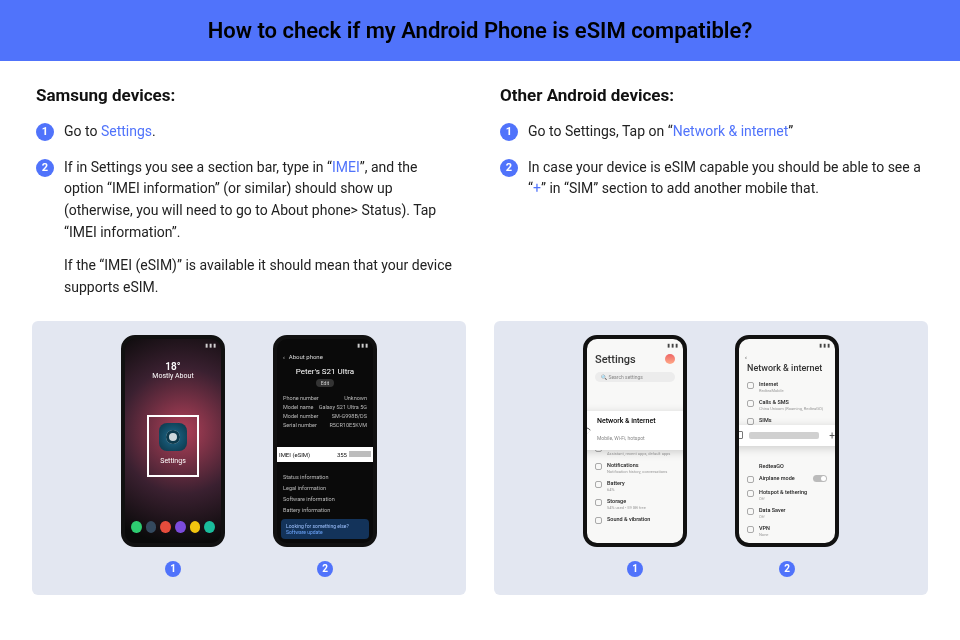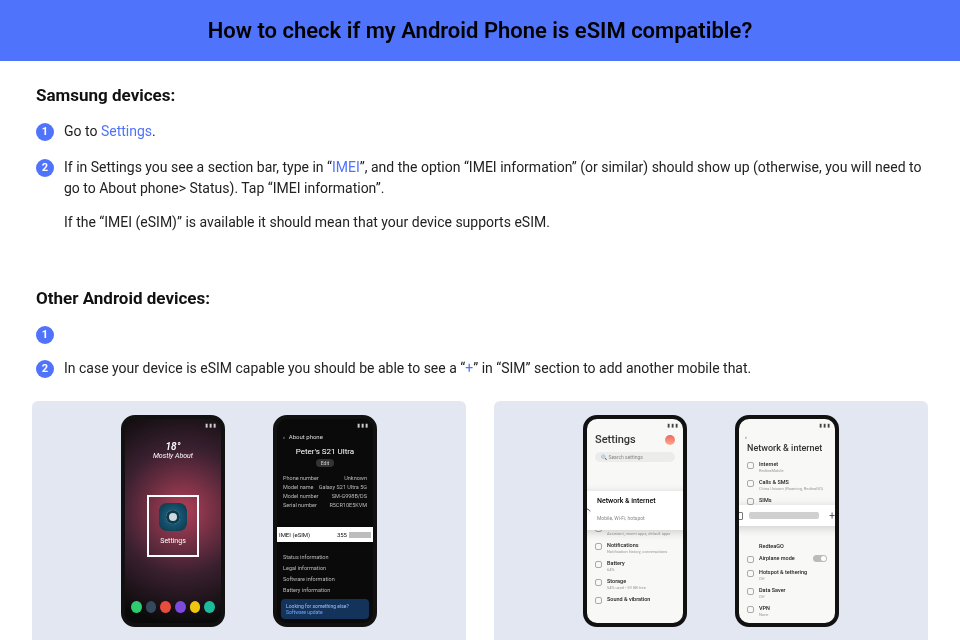--- a/index.html
+++ b/index.html
@@ -15,21 +15,20 @@
     color: #000000;
     text-align: center;
     padding: 18px 10px;
     font-size: 22px;
     font-weight: 600;
   }
   .columns {
     display: flex;
     gap: 40px;
     padding: 24px 36px 0 36px;
-    flex-direction: column;
   }
   .col { flex: 1; }
   .col h2 {
     font-size: 17px;
     font-weight: 700;
     margin-bottom: 16px;
     color: #111;
   }
   .step {
     display: flex;
@@ -97,21 +96,21 @@
     font-size: 6px; color: #ddd; display:flex; align-items:center; gap:4px;
   }
   .phone.light .topnav { color: #222; }
   
   .wallpaper {
     position:absolute; inset:0;
     background: radial-gradient(circle at 60% 45%, #b04058 0%, #3a2030 50%, #0a0a0a 90%);
   }
   .weather {
     position:absolute; top:22px; left:0; right:0;
-    text-align:center; color:#fff; font-size:7px;font-style:italic;
+    text-align:center; color:#fff; font-size:7px;
   }
   .weather .t { font-size:10px; font-weight:600; }
   .settings-frame {
     position:absolute; top:76px; left:22px; width:52px; height:62px;
     border:2px solid #fff;
   }
   .gear {
     position:absolute; top:84px; left:34px; width:28px; height:28px;
     border-radius:8px;
     background: radial-gradient(circle,#1f6b8f 0%,#0d3a4d 90%);
@@ -218,20 +217,23 @@
         <span>If in Settings you see a section bar, type in “</span><span class="hl">IMEI</span><span>”, and the option “IMEI information” (or similar) should show up (otherwise, you will need to go to About phone&gt; Status). Tap “IMEI information”.</span>
         <div class="extra">If the “IMEI (eSIM)” is available it should mean that your device supports eSIM.</div>
       </div>
     </div>
   </div>
 
   <div class="col">
     <h2>Other Android devices:</h2>
     <div class="step">
       <span class="num">1</span>
+      <div>
+        <span>Go to Settings, Tap on “</span><span class="hl">Network &amp; internet</span><span>”</span>
+      </div>
     </div>
     <div class="step">
       <span class="num">2</span>
       <div>
         <span>In case your device is eSIM capable you should be able to see a “</span><span class="hl">+</span><span>” in “SIM” section to add another mobile that.</span>
       </div>
     </div>
   </div>
 </div>
 

